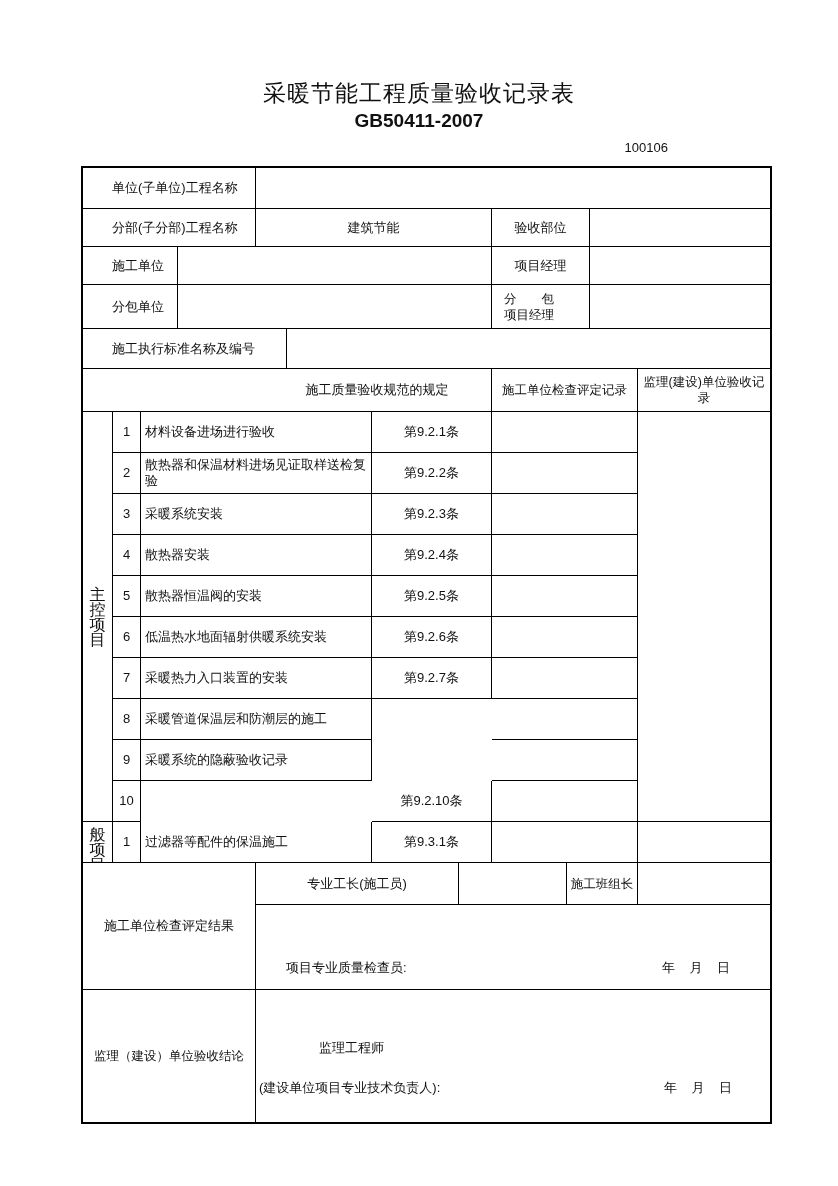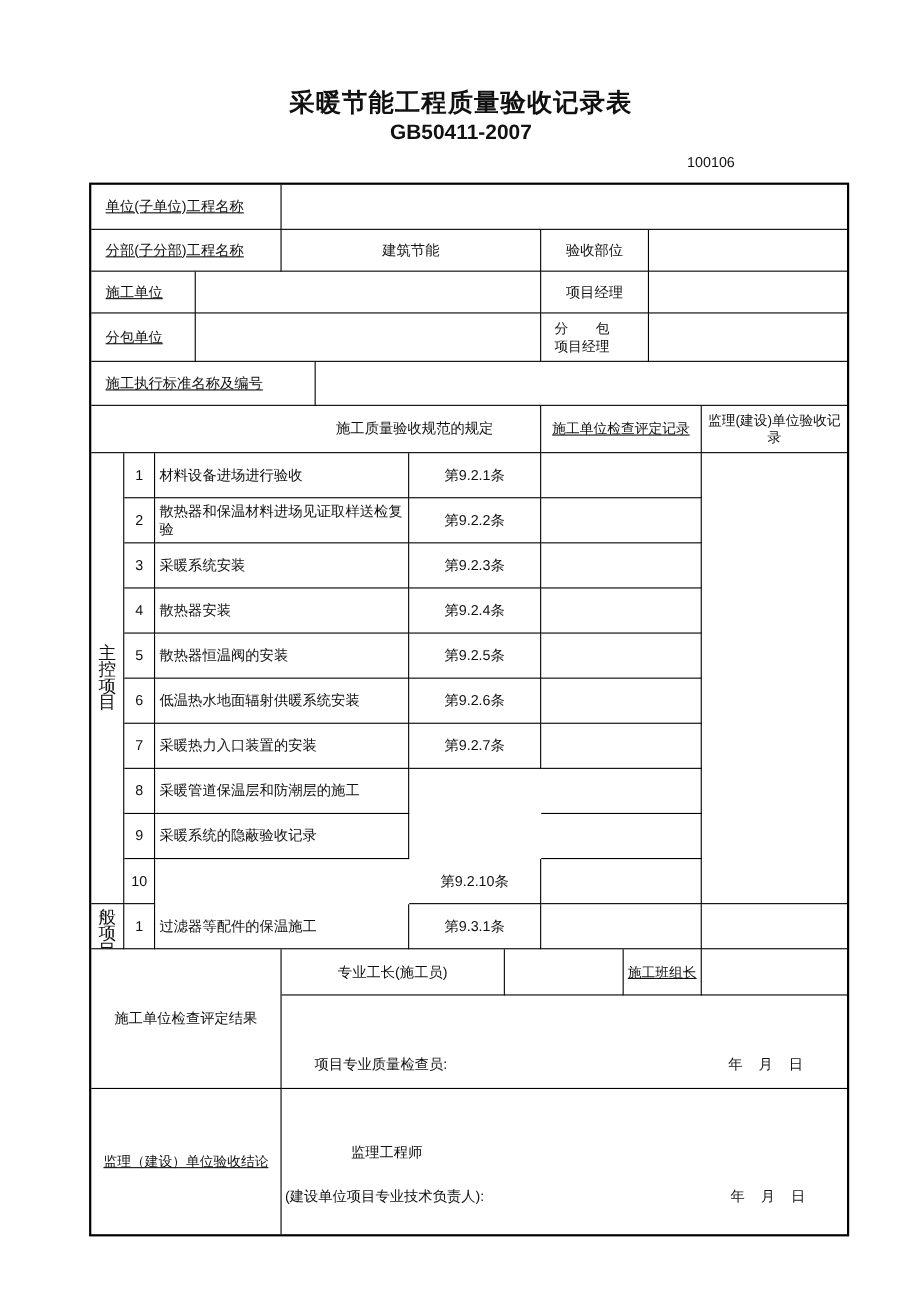--- a/index.html
+++ b/index.html
@@ -2,44 +2,44 @@
 <html><head>
 <meta charset="utf-8">
 <style>
   html,body { margin:0; padding:0; background:#ffffff; }
   .page {
     position:relative; width:838px; height:1186px; background:#ffffff;
     font-family:"Liberation Sans","DejaVu Sans",sans-serif; color:#111111;
     overflow:hidden;
   }
   .titleblock { position:absolute; top:78px; left:0; width:100%; text-align:center; }
-  .title    { font-size:23px; font-weight:bold; margin:0; letter-spacing:1px; }
+  .title    { font-size:23px; font-weight:normal; margin:0; letter-spacing:1px; }
   .subtitle { font-size:19px; font-weight:bold; margin:1px 0 0 0; }
   .formno   { position:absolute; top:140px; left:600px; width:68px; text-align:right; font-size:13px; }
 
   .t {
     position:absolute; top:166px; left:81px;
     display:grid;
     grid-template-columns:30px 28px 37px 78px 31px 85px 87px 33px 75px 23px 48px 132px;
     grid-template-rows:41px 38px 38px 44px 40px 43px repeat(11,41px) 42px 85px 132px;
     border:2px solid #000; background:#fff;
   }
   .c {
     border-right:1px solid #000; border-bottom:1px solid #000;
     display:flex; align-items:center;
     font-size:13px; line-height:16px; box-sizing:border-box; overflow:hidden;
   }
   .er { border-right:none; }
   .eb { border-bottom:none; }
   .ctr { justify-content:center; text-align:center; }
-  .lbl { padding-left:13px;text-decoration:underline; }
+  .lbl { padding-left:29px; }
   .item { padding:2px 4px; }
   .cat { justify-content:center; text-align:center; font-size:16px; line-height:15px; padding:0 2px; }
   .spechead { padding-left:180px; }
-  .small { font-size:12.5px;text-decoration:underline; }
+  .small { font-size:12.5px; }
   .wrap2 { font-size:12.5px; line-height:16px; padding:0 3px; }
   .two { flex-direction:column; align-items:flex-start; justify-content:center; padding-left:12px; font-size:12.5px; line-height:16px; }
   .nowrap { white-space:nowrap; }
   .pre { white-space:pre;text-align:center; }
   .signrow { justify-content:space-between; align-items:flex-end; padding:0 40px 13px 30px; }
   .concl { flex-direction:column; align-items:stretch; justify-content:flex-start; padding:0; }
   .concl .l1 { margin:50px 0 0 63px; }
   .concl .l2 { display:flex; justify-content:space-between; margin-top:24px; padding:0 38px 0 3px; }
 </style>
 </head>

